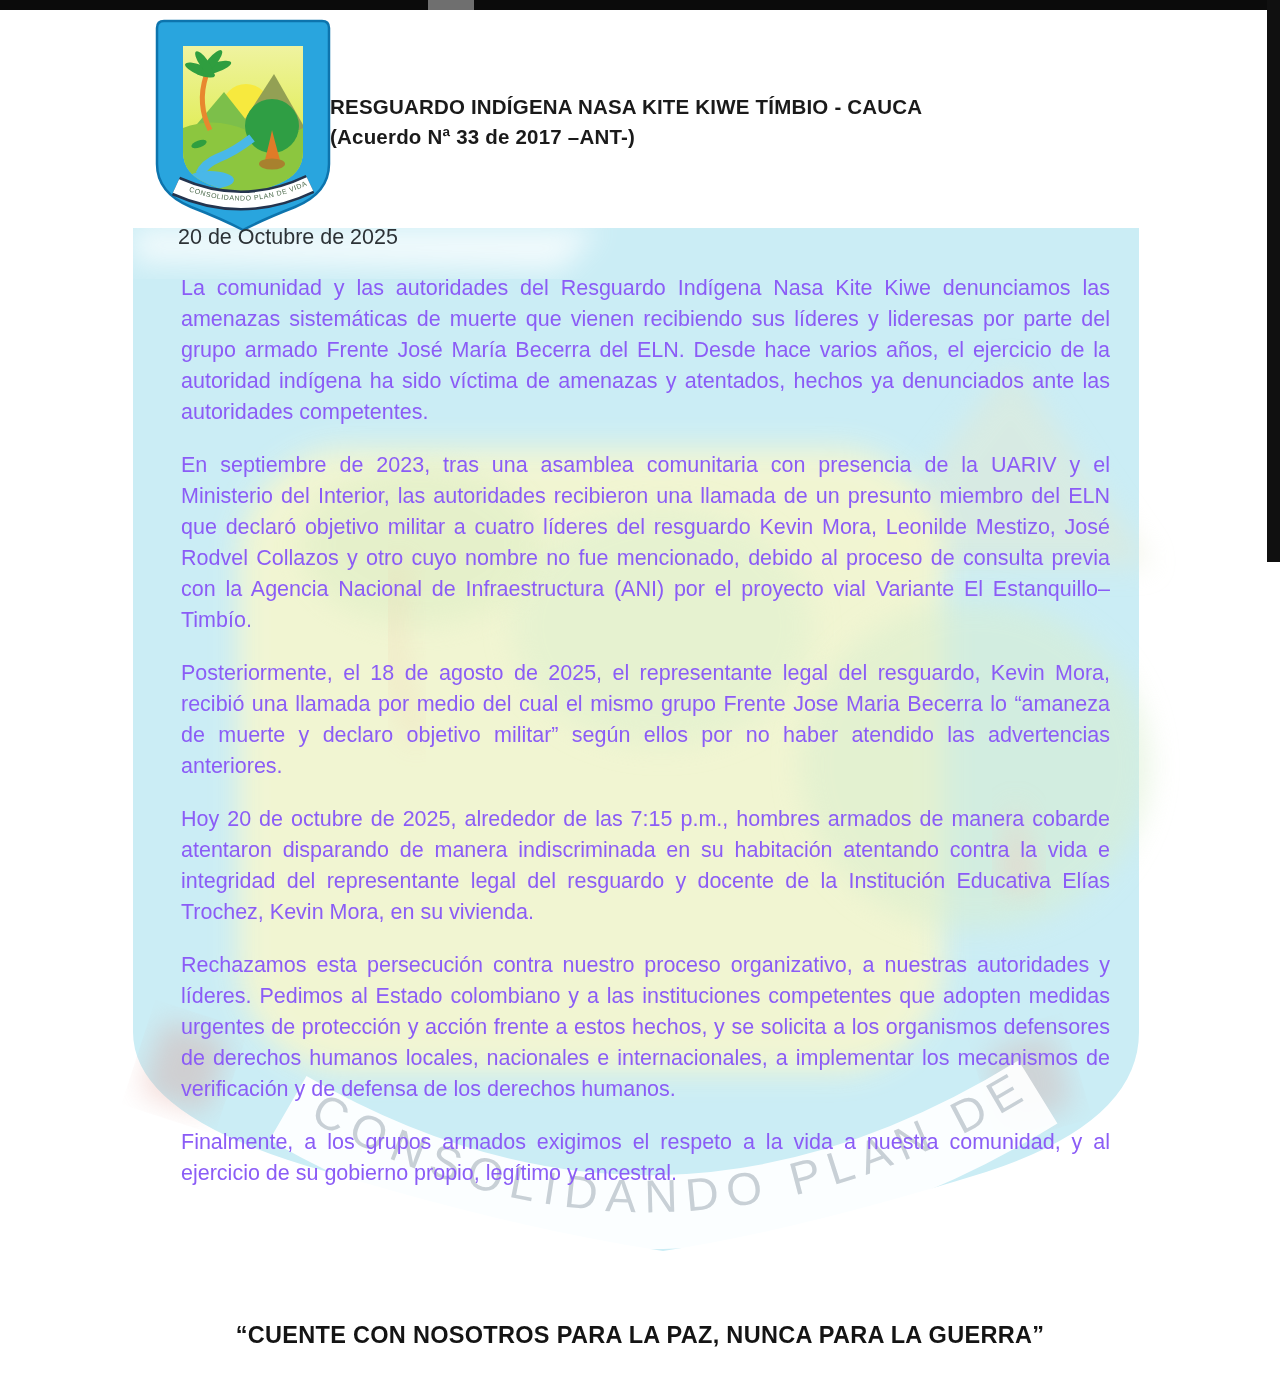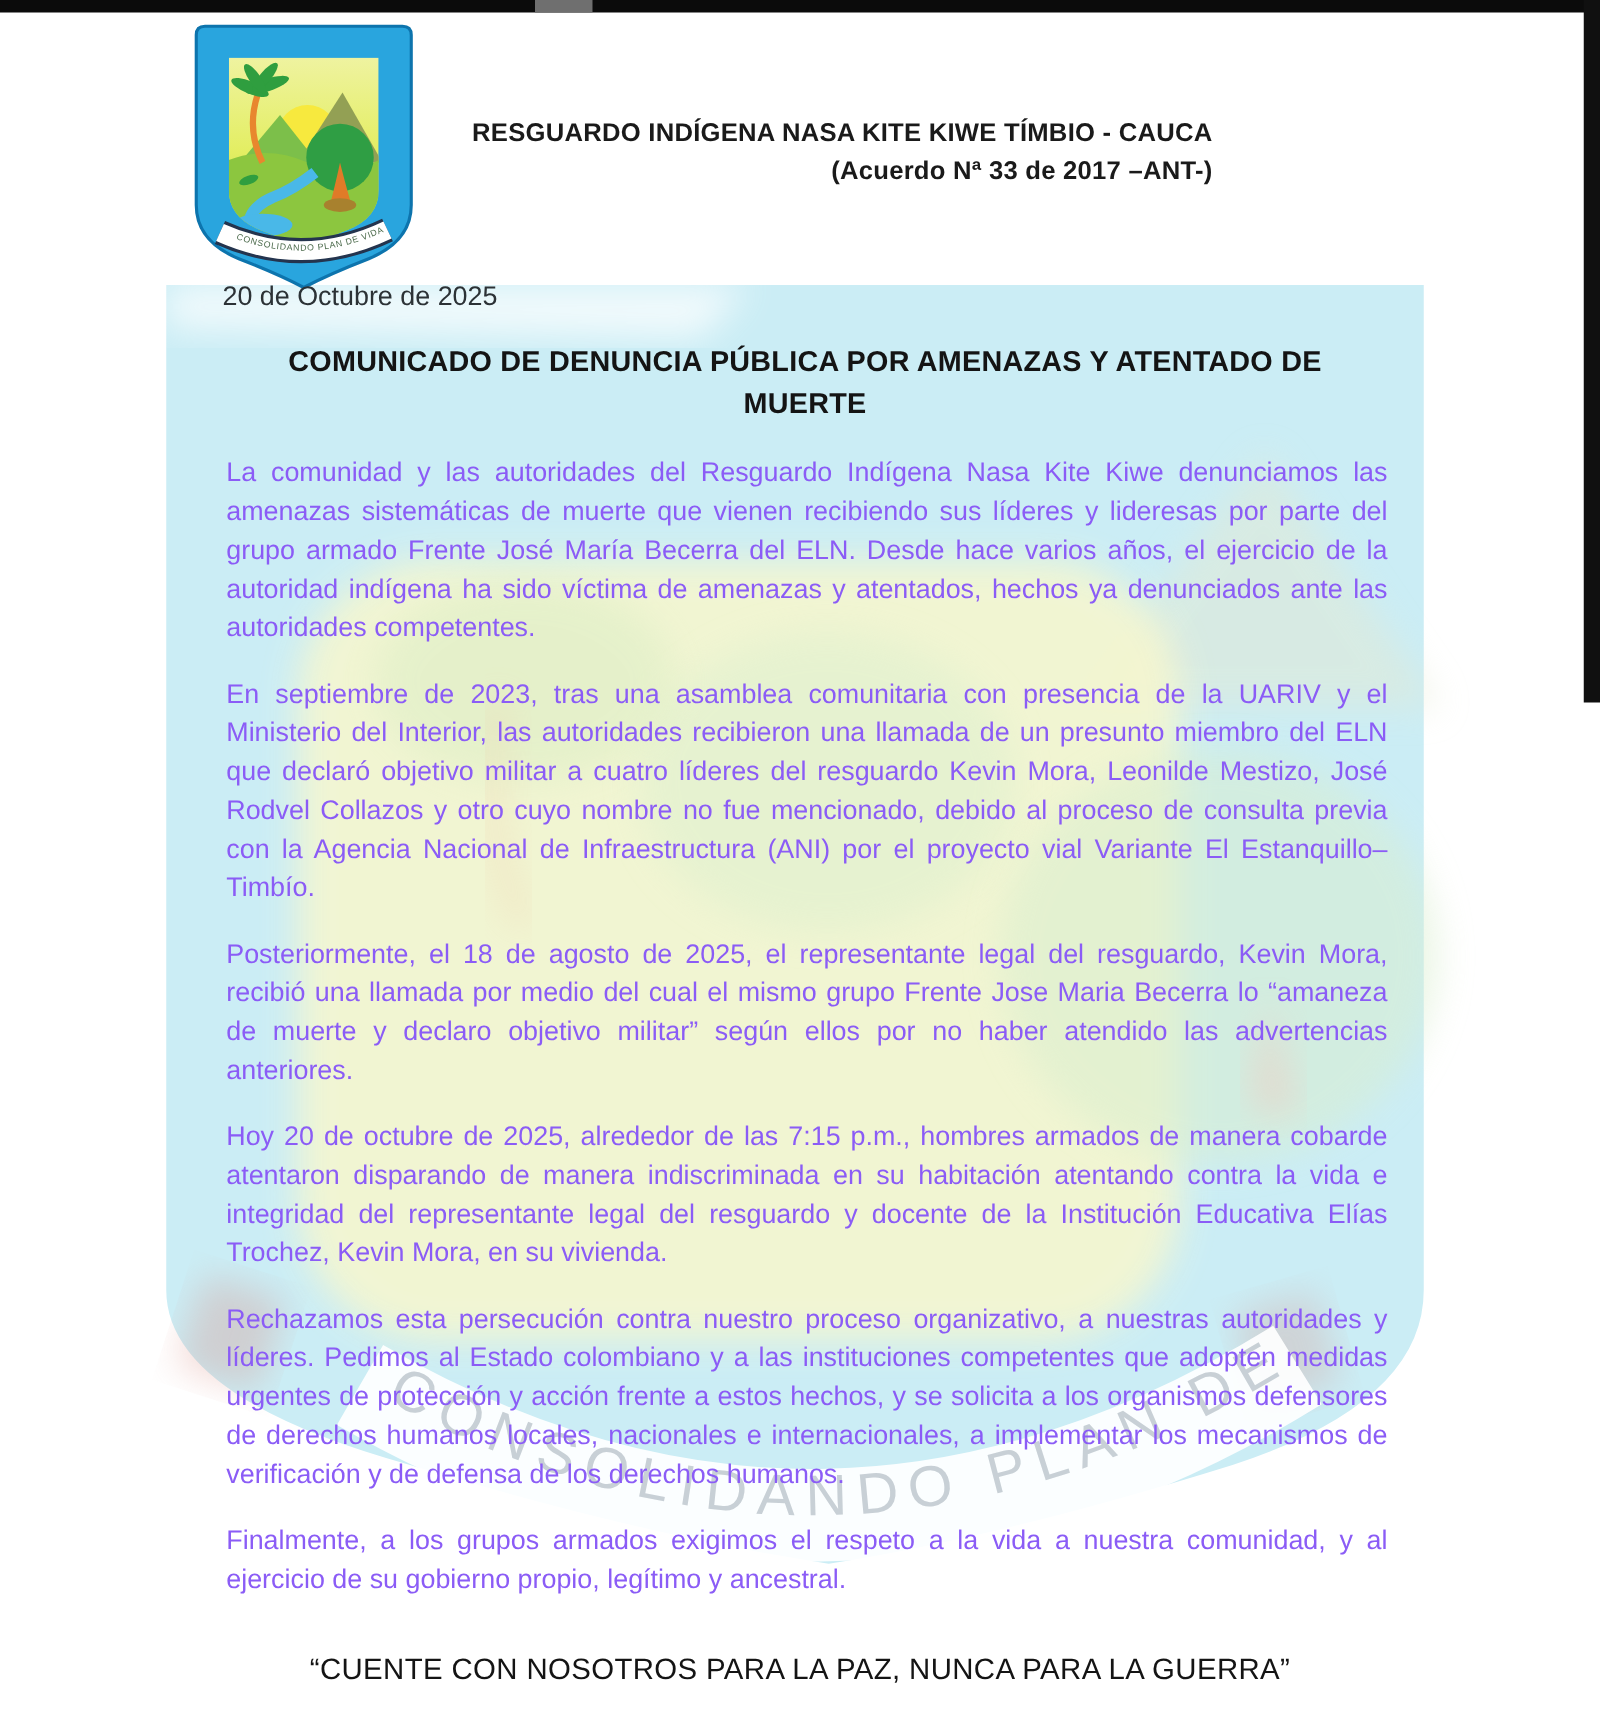--- a/index.html
+++ b/index.html
@@ -13,21 +13,21 @@
   }
   
   .bar-top{position:absolute;left:0;top:0;width:1280px;height:10px;background:#0b0b0b;}
   .bar-top-notch{position:absolute;left:428px;top:0;width:46px;height:10px;background:#6f6f6f;}
   .bar-right{position:absolute;right:0;top:0;width:13px;height:562px;background:#101010;}
 
   
   .logo{position:absolute;left:154px;top:16px;width:178px;height:218px;}
   .header-text{
     position:absolute;left:330px;top:92px;width:640px;
-    text-align:right;font-weight:bold;color:#1a1a1a;
+    text-align:left;font-weight:bold;color:#1a1a1a;
     font-size:20.5px;line-height:29.5px;letter-spacing:.2px;
   }
 
   
   .watermark{position:absolute;left:0;top:0;width:1280px;height:1387px;}
 
   
   .doc-body{
     position:absolute;left:178px;top:222px;width:932px;
     font-size:21.5px;line-height:31px;
@@ -38,21 +38,21 @@
     text-align:center;font-weight:bold;color:#141414;
     font-size:23px;line-height:33px;letter-spacing:.2px;
   }
   .doc-body p.para{
     margin:0 0 22px 3px;
     text-align:justify;text-justify:inter-word;
     color:#8b5cf6;
   }
   .slogan{
     position:absolute;left:0;top:1322px;width:1280px;
-    text-align:center;font-weight:normal;color:#141414;
+    text-align:center;font-weight:bold;color:#141414;
     font-size:23.5px;letter-spacing:.3px;
   }
 </style>
 </head>
 <body>
 
 <div class="page">
 
   <div class="bar-top"></div>
   <div class="bar-top-notch"></div>
@@ -136,21 +136,20 @@
     </text>
   </svg>
 
   <div class="header-text">
     <div>RESGUARDO INDÍGENA NASA KITE KIWE TÍMBIO - CAUCA</div>
     <div>(Acuerdo Nª 33 de 2017 –ANT-)</div>
   </div>
 
   <div class="doc-body">
     <p class="doc-date">20 de Octubre de 2025</p>
-    <p class="doc-title">COMUNICADO DE DENUNCIA PÚBLICA POR AMENAZAS Y ATENTADO DE MUERTE</p>
     <p class="para">La comunidad y las autoridades del Resguardo Indígena Nasa Kite Kiwe denunciamos las amenazas sistemáticas de muerte que vienen recibiendo sus líderes y lideresas por parte del grupo armado Frente José María Becerra del ELN. Desde hace varios años, el ejercicio de la autoridad indígena ha sido víctima de amenazas y atentados, hechos ya denunciados ante las autoridades competentes.</p>
     <p class="para">En septiembre de 2023, tras una asamblea comunitaria con presencia de la UARIV y el Ministerio del Interior, las autoridades recibieron una llamada de un presunto miembro del ELN que declaró objetivo militar a cuatro líderes del resguardo Kevin Mora, Leonilde Mestizo, José Rodvel Collazos y otro cuyo nombre no fue mencionado, debido al proceso de consulta previa con la Agencia Nacional de Infraestructura (ANI) por el proyecto vial Variante El Estanquillo–Timbío.</p>
     <p class="para">Posteriormente, el 18 de agosto de 2025, el representante legal del resguardo, Kevin Mora, recibió una llamada por medio del cual el mismo grupo Frente Jose Maria Becerra lo “amaneza de muerte y declaro objetivo militar” según ellos por no haber atendido las advertencias anteriores.</p>
     <p class="para">Hoy 20 de octubre de 2025, alrededor de las 7:15 p.m., hombres armados de manera cobarde atentaron disparando de manera indiscriminada en su habitación atentando contra la vida e integridad del representante legal del resguardo y docente de la Institución Educativa Elías Trochez, Kevin Mora, en su vivienda.</p>
     <p class="para">Rechazamos esta persecución contra nuestro proceso organizativo, a nuestras autoridades y líderes. Pedimos al Estado colombiano y a las instituciones competentes que adopten medidas urgentes de protección y acción frente a estos hechos, y se solicita a los organismos defensores de derechos humanos locales, nacionales e internacionales, a implementar los mecanismos de verificación y de defensa de los derechos humanos.</p>
     <p class="para">Finalmente, a los grupos armados exigimos el respeto a la vida a nuestra comunidad, y al ejercicio de su gobierno propio, legítimo y ancestral.</p>
   </div>
 
   <div class="slogan">“CUENTE CON NOSOTROS PARA LA PAZ, NUNCA PARA LA GUERRA”</div>
 

